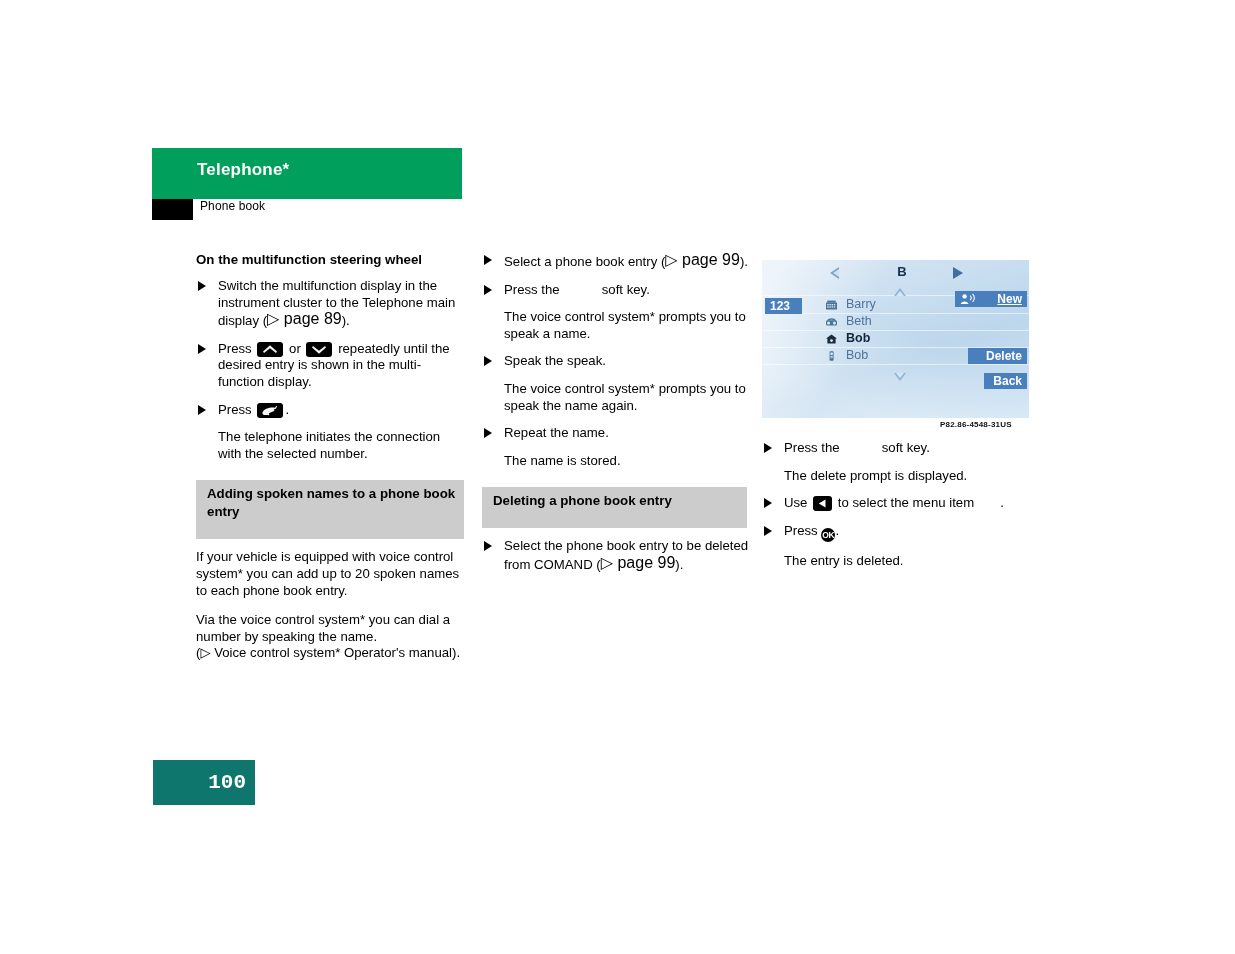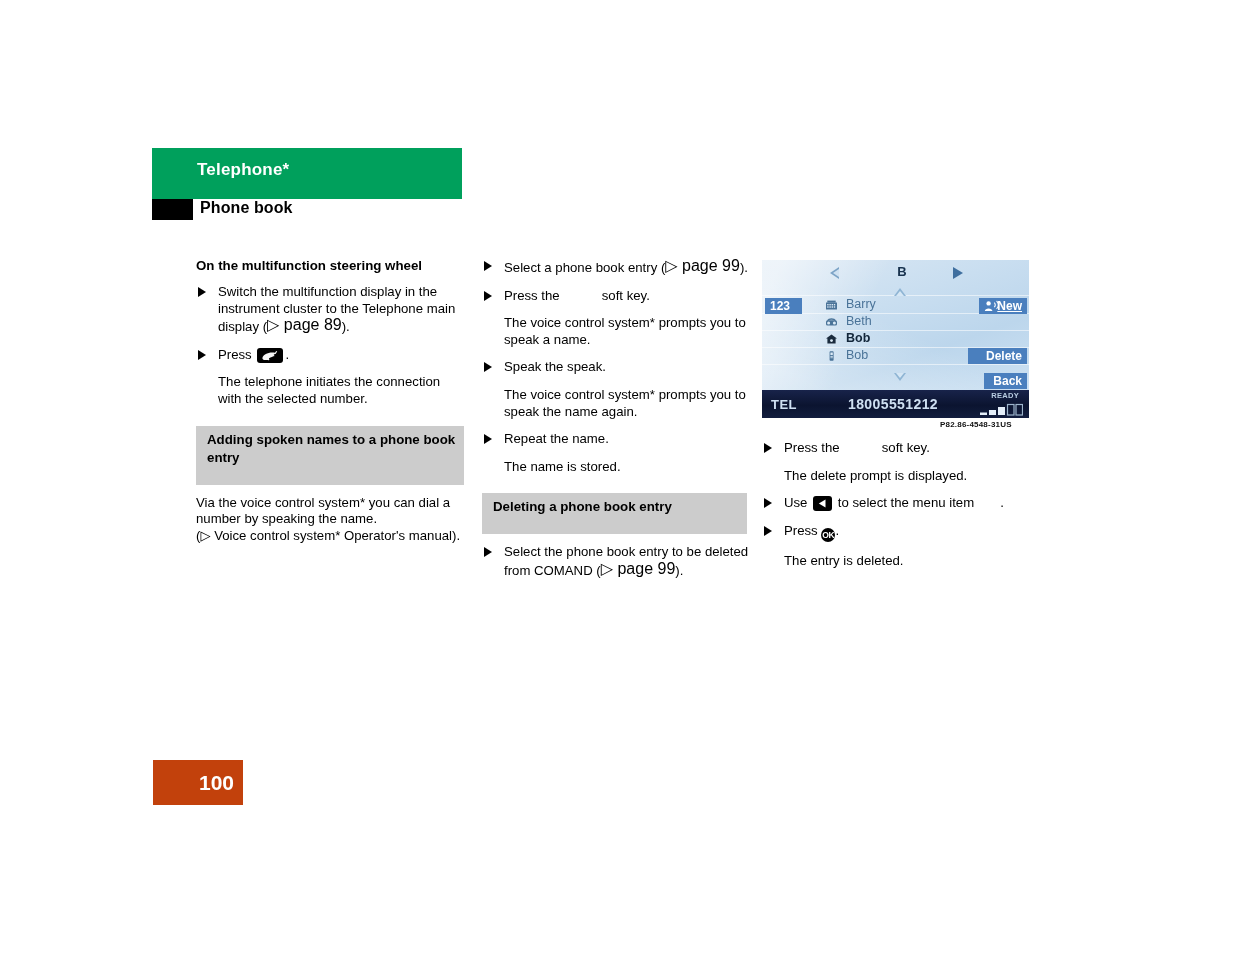--- a/index.html
+++ b/index.html
@@ -47,34 +47,33 @@
     left: 152px;
     top: 199px;
     width: 41px;
     height: 21px;
     background: #000000;
   }
   #section-title {
     position: absolute;
     left: 200px;
     top: 199px;
-    font-size: 16px;
-    font-weight: bold;
+    font-size: 12px;
+    font-weight: normal;
     color: #000000;
     letter-spacing: 0.1px;
   }
 
   
   .column {
     position: absolute;
     top: 252px;
     font-size: 13.2px;
     line-height: 16.6px;
     color: #000000;
-    margin-top: 6px;
   }
   #col-left  { left: 196px; width: 268px; }
   #col-mid   { left: 482px; width: 268px; }
 
   .subhead {
     font-weight: bold;
     font-size: 13.3px;
     margin: 0 0 10px 0;
     line-height: 16px;
   }
@@ -271,21 +270,21 @@
     height: 16px;
     background: #4a7fbe;
     color: #ffffff;
     font-size: 12px;
     font-weight: bold;
     line-height: 16px;
     text-align: right;
     padding-right: 5px;
     box-sizing: border-box;
   }
-  #sk-new    { top: 38px;  width: 48px; text-decoration: underline; }
+  #sk-new    { top: 31px;  width: 72px; text-decoration: underline; }
   #sk-delete { top: 88px;  width: 59px; }
   #sk-back   { top: 113px; width: 43px; }
   #sk-new-icon {
     position: absolute;
     left: 5px; top: 2px;
     width: 16px; height: 12px;
   }
 
   #cd-status {
     position: absolute;
@@ -329,23 +328,24 @@
     width: 272px;
     font-size: 13.2px;
     line-height: 16.6px;
   }
 
   
   #page-badge {
     position: absolute;
     left: 153px;
     top: 760px;
-    width: 90px;
+    width: 102px;
     height: 45px;
-    background: #c2410c;
+    background: #0f766e;
+    font-family: Liberation Mono, monospace;
   }
   #page-number {
     position: absolute;
     right: 9px;
     top: 11px;
     color: #ffffff;
     font-size: 21px;
     font-weight: bold;
   }
 </style>
@@ -361,35 +361,52 @@
 
 <div class="column" id="col-left">
 
   <div class="subhead">On the multifunction steering wheel</div>
 
   <div class="step">
     <span class="tri"></span>
     <span>Switch the multifunction display in the instrument cluster to the Telephone main display (</span><span class="tribullet-ref">▷ page 89</span><span>).</span>
   </div>
 
+  <div class="step">
+    <span class="tri"></span>
+    <span>Press</span>
+    <span class="keybox">
+      <svg width="26" height="15" viewBox="0 0 26 15">
+          <polygon points="13,3.2 20,9.5 19,11 13,6.2 7,11 6,9.5" fill="#f2f2f2"></polygon>
+        </svg>
+    </span>
+    <span>or</span>
+    <span class="keybox">
+      <svg width="26" height="15" viewBox="0 0 26 15">
+          <polygon points="13,11.8 6,5.5 7,4 13,8.8 19,4 20,5.5" fill="#f2f2f2"></polygon>
+        </svg>
+    </span>
+    <span>repeatedly until the desired entry is shown in the multi-function display.</span>
+  </div>
 
   <div class="step">
     <span class="tri"></span>
     <span>Press</span>
     <span class="keybox">
       <svg width="26" height="15" viewBox="0 0 26 15">
         <path d="M5.5,10.8 C5.0,9.4 6.2,7.6 8.4,6.3 C11.4,4.5 15.4,4.0 18.0,4.8 L19.2,2.9 L20.2,3.5 L18.6,6.0 C18.0,5.9 17.2,6.0 16.9,6.6 C16.6,7.3 17.3,7.8 17.9,8.0 C16.0,8.4 13.8,9.2 12.1,10.3 C11.8,10.9 12.0,11.6 12.7,11.8 C12.2,12.2 11.4,12.3 10.8,12.0 L8.7,12.0 C7.2,12.2 6.0,11.9 5.5,10.8 Z" fill="#f5f5f5"></path>
       </svg>
     </span><span>.</span>
   </div>
 
   <div class="result">The telephone initiates the connection with the selected number.</div>
 
   <div class="band" id="band-adding">Adding spoken names to a phone book entry</div>
 
+  <div class="para">If your vehicle is equipped with voice control system* you can add up to 20 spoken names to each phone book entry.</div>
 
   <div class="para tight">Via the voice control system* you can dial a number by speaking the name.</div>
   <div class="para">(▷ Voice control system* Operator's manual).</div>
 </div>
 
 <div class="column" id="col-mid">
 
   <div class="step">
     <span class="tri"></span>
     <span>Select a phone book entry (</span><span class="tribullet-ref">▷ page 99</span><span>).</span>
@@ -516,34 +533,20 @@
   </div>
 
   <div class="softkey" id="sk-delete">
     <span>Delete</span>
   </div>
 
   <div class="softkey" id="sk-back">
     <span>Back</span>
   </div>
 
-  <div id="cd-status">
-    <span id="cd-tel">TEL</span>
-    <span id="cd-number">18005551212</span>
-    <span id="cd-ready">READY</span>
-    <span id="cd-bars">
-      <svg width="44" height="13" viewBox="0 0 44 13">
-        <rect x="1" y="9.5" width="7" height="2.5" fill="#e4eef9"></rect>
-        <rect x="10" y="7.0" width="7" height="5.0" fill="#e4eef9"></rect>
-        <rect x="19" y="4.0" width="7" height="8.0" fill="#e4eef9"></rect>
-        <rect x="28.5" y="1.5" width="6.5" height="10.5" fill="none" stroke="#9db4cc" stroke-width="1.2"></rect>
-        <rect x="37" y="1.5" width="6.5" height="10.5" fill="none" stroke="#9db4cc" stroke-width="1.2"></rect>
-      </svg>
-    </span>
-  </div>
 </div>
 
 <div id="fig-caption">P82.86-4548-31US</div>
 
 <div id="right-steps">
 
   <div class="step">
     <span class="tri"></span>
     <span>Press the</span><span class="softgap"></span><span>soft key.</span>
   </div>

